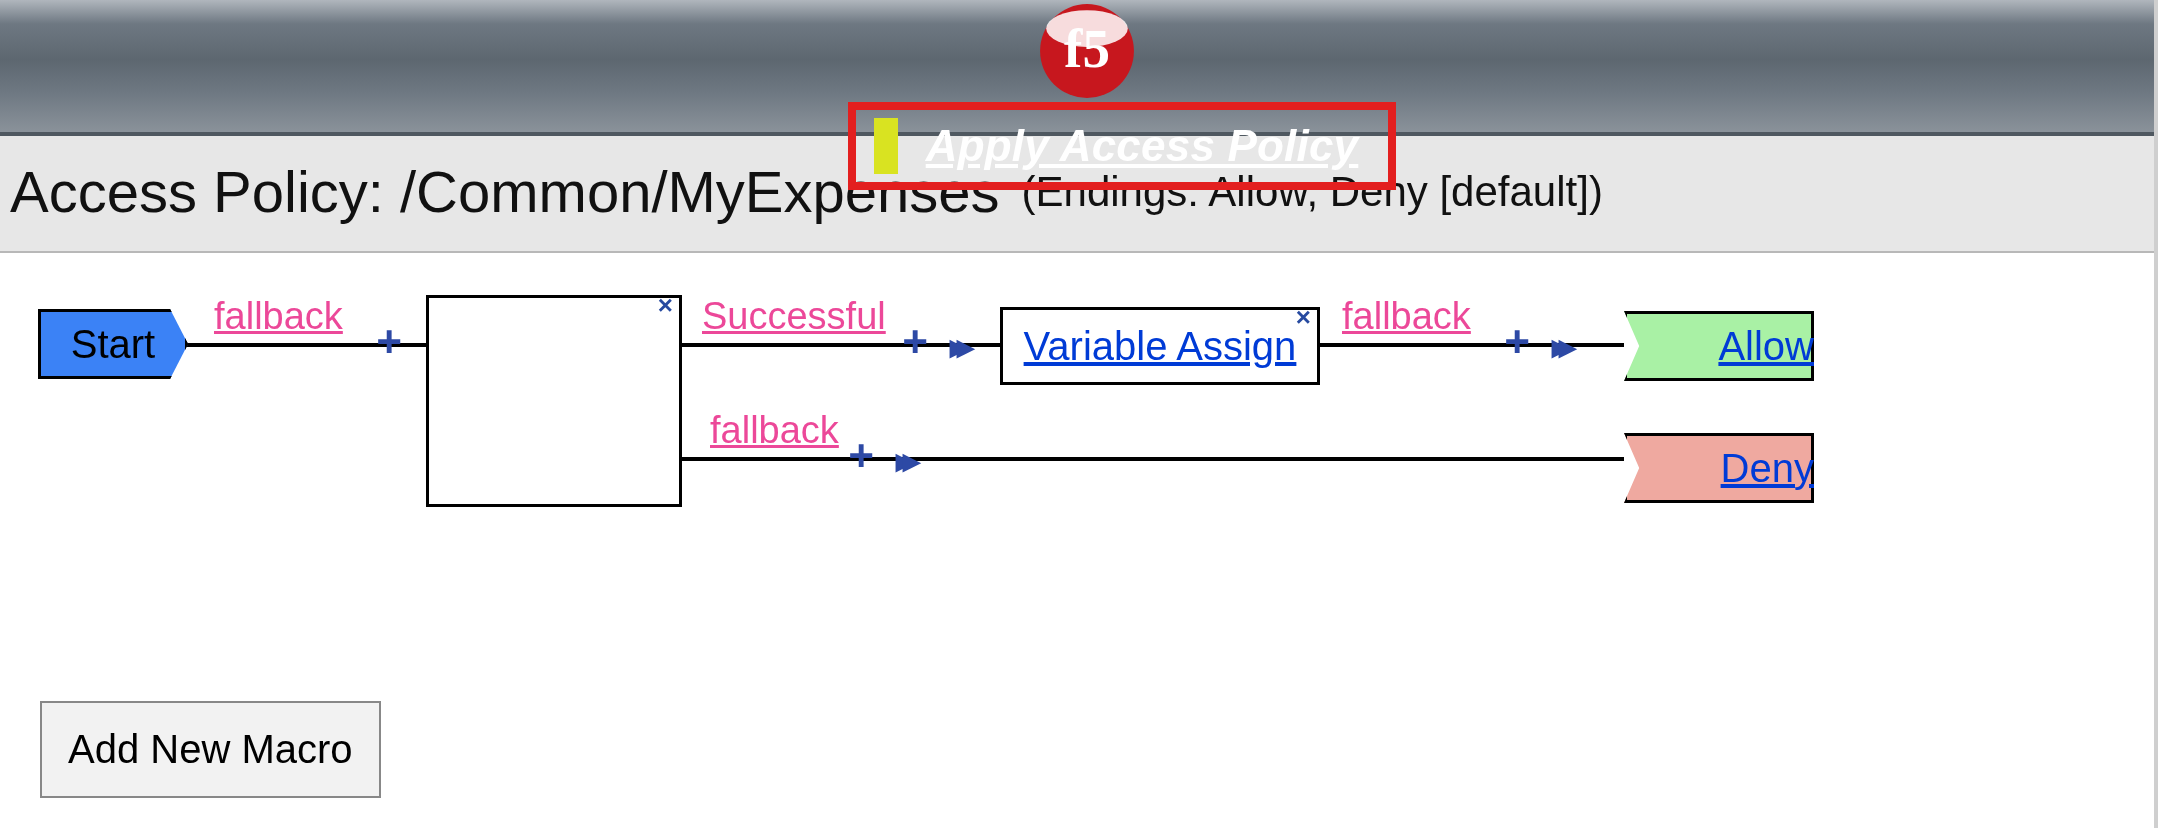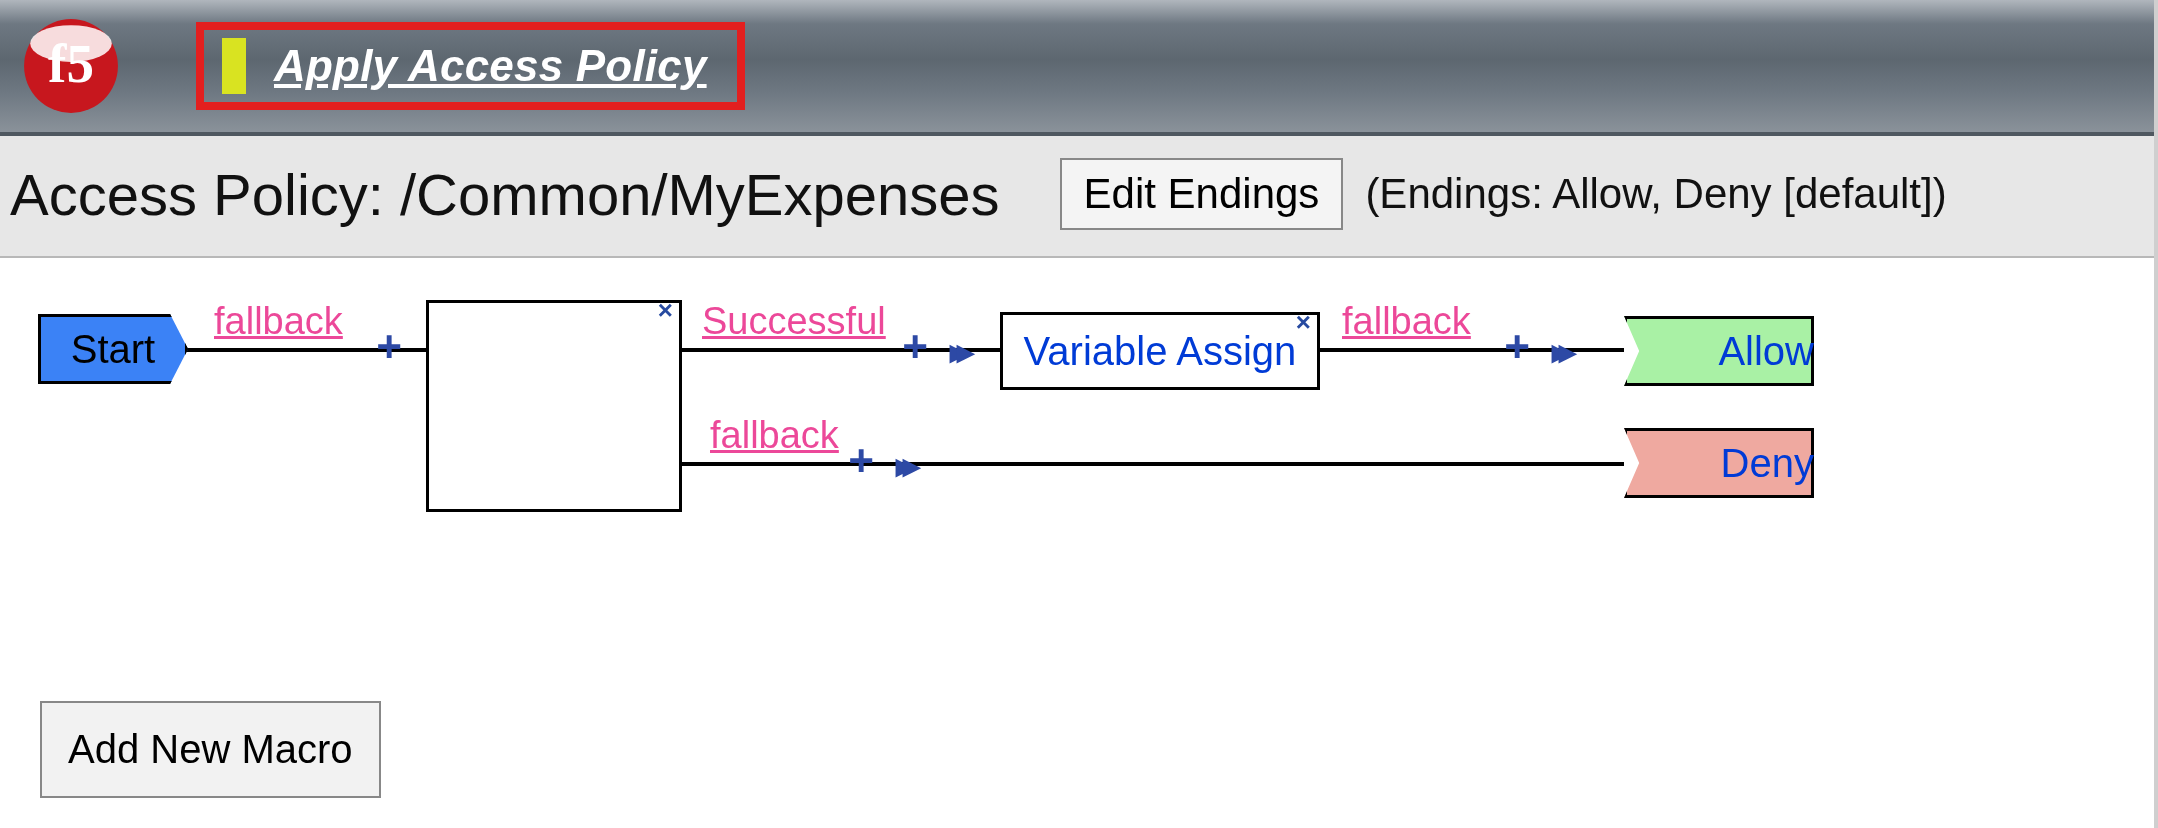--- a/index.html
+++ b/index.html
@@ -20,20 +20,21 @@
                 #b0b6bd 0%,
                 #6e7882 18%,
                 #5d6770 45%,
                 #6e7882 70%,
                 #8a929a 100%);
     border-bottom: 4px solid #4f5860;
     display: flex;
     align-items: center;
     padding-left: 16px;
     position: relative;
+    flex-direction: column;
   }
 
   
   .logo-wrap {
     width: 110px;
     height: 110px;
     display: flex;
     align-items: center;
     justify-content: center;
   }
@@ -100,20 +101,21 @@
     position: absolute;
     border: 3px solid #000;
     background: #fff;
     display: flex;
     align-items: center;
     justify-content: center;
     font-size: 40px;
   }
   .node-link {
     color: #003bd6;
+    text-decoration: underline;
   }
   .delete-x {
     position: absolute;
     top: -6px;
     right: 6px;
     color: #274aa0;
     font-size: 26px;
     font-weight: bold;
     cursor: pointer;
     font-family: "Courier New", monospace;
@@ -135,21 +137,21 @@
 
   
   .end-node {
     width: 190px; height: 70px;
     clip-path: polygon(0 0, 100% 0, 100% 100%, 0 100%, 8% 50%);
     box-shadow: inset 0 0 0 3px #000;
     border: none;
     justify-content: flex-end;
   }
   .allow-node { left: 1624px; top: 58px; background:#a9f1a5; }
-  .deny-node  { left: 1624px; top: 170px; background:#efa9a0; }
+  .deny-node  { left: 1624px; top: 180px; background:#efa9a0; }
   .end-node .node-link { font-size: 40px; }
 
   
   .saml-node {
     left: 426px; top: 42px;
     width: 256px; height: 212px;
     flex-direction: column;
     justify-content: center;
   }
   .saml-node .node-link { font-size: 40px; }
@@ -219,21 +221,20 @@
   </div>
 
   <div class="apply-wrap">
     <div class="apply-flag"></div>
     <a class="apply-link">Apply Access Policy</a>
   </div>
 </div>
 
 <div class="title-bar">
   <span class="title">Access Policy: /Common/MyExpenses</span>
-  <button class="edit-btn">Edit Endings</button>
   <span class="endings-text">(Endings: Allow, Deny [default])</span>
 </div>
 
 <div class="canvas">
 
   <div class="hline" style="left:186px; top:90px; width:240px;"></div>
   <div class="hline" style="left:682px; top:90px; width:318px;"></div>
   <div class="hline" style="left:1320px; top:90px; width:304px;"></div>
   <div class="hline" style="left:682px; top:204px; width:942px;"></div>
 

